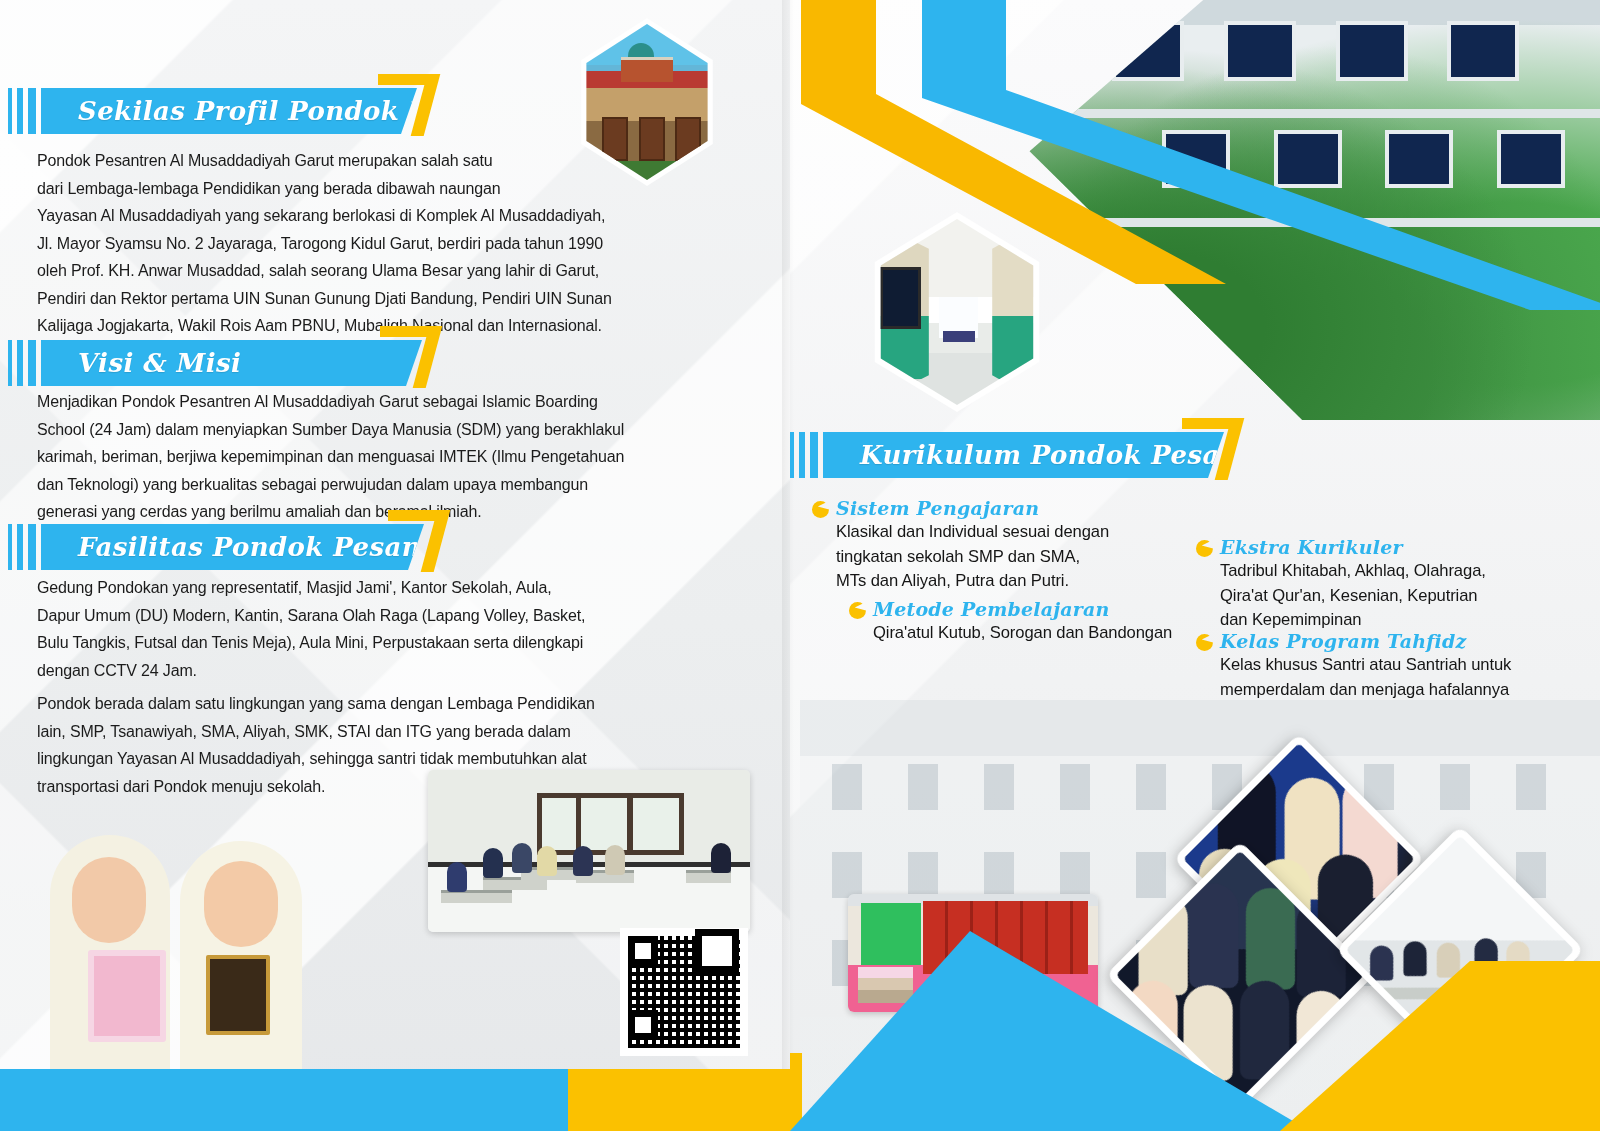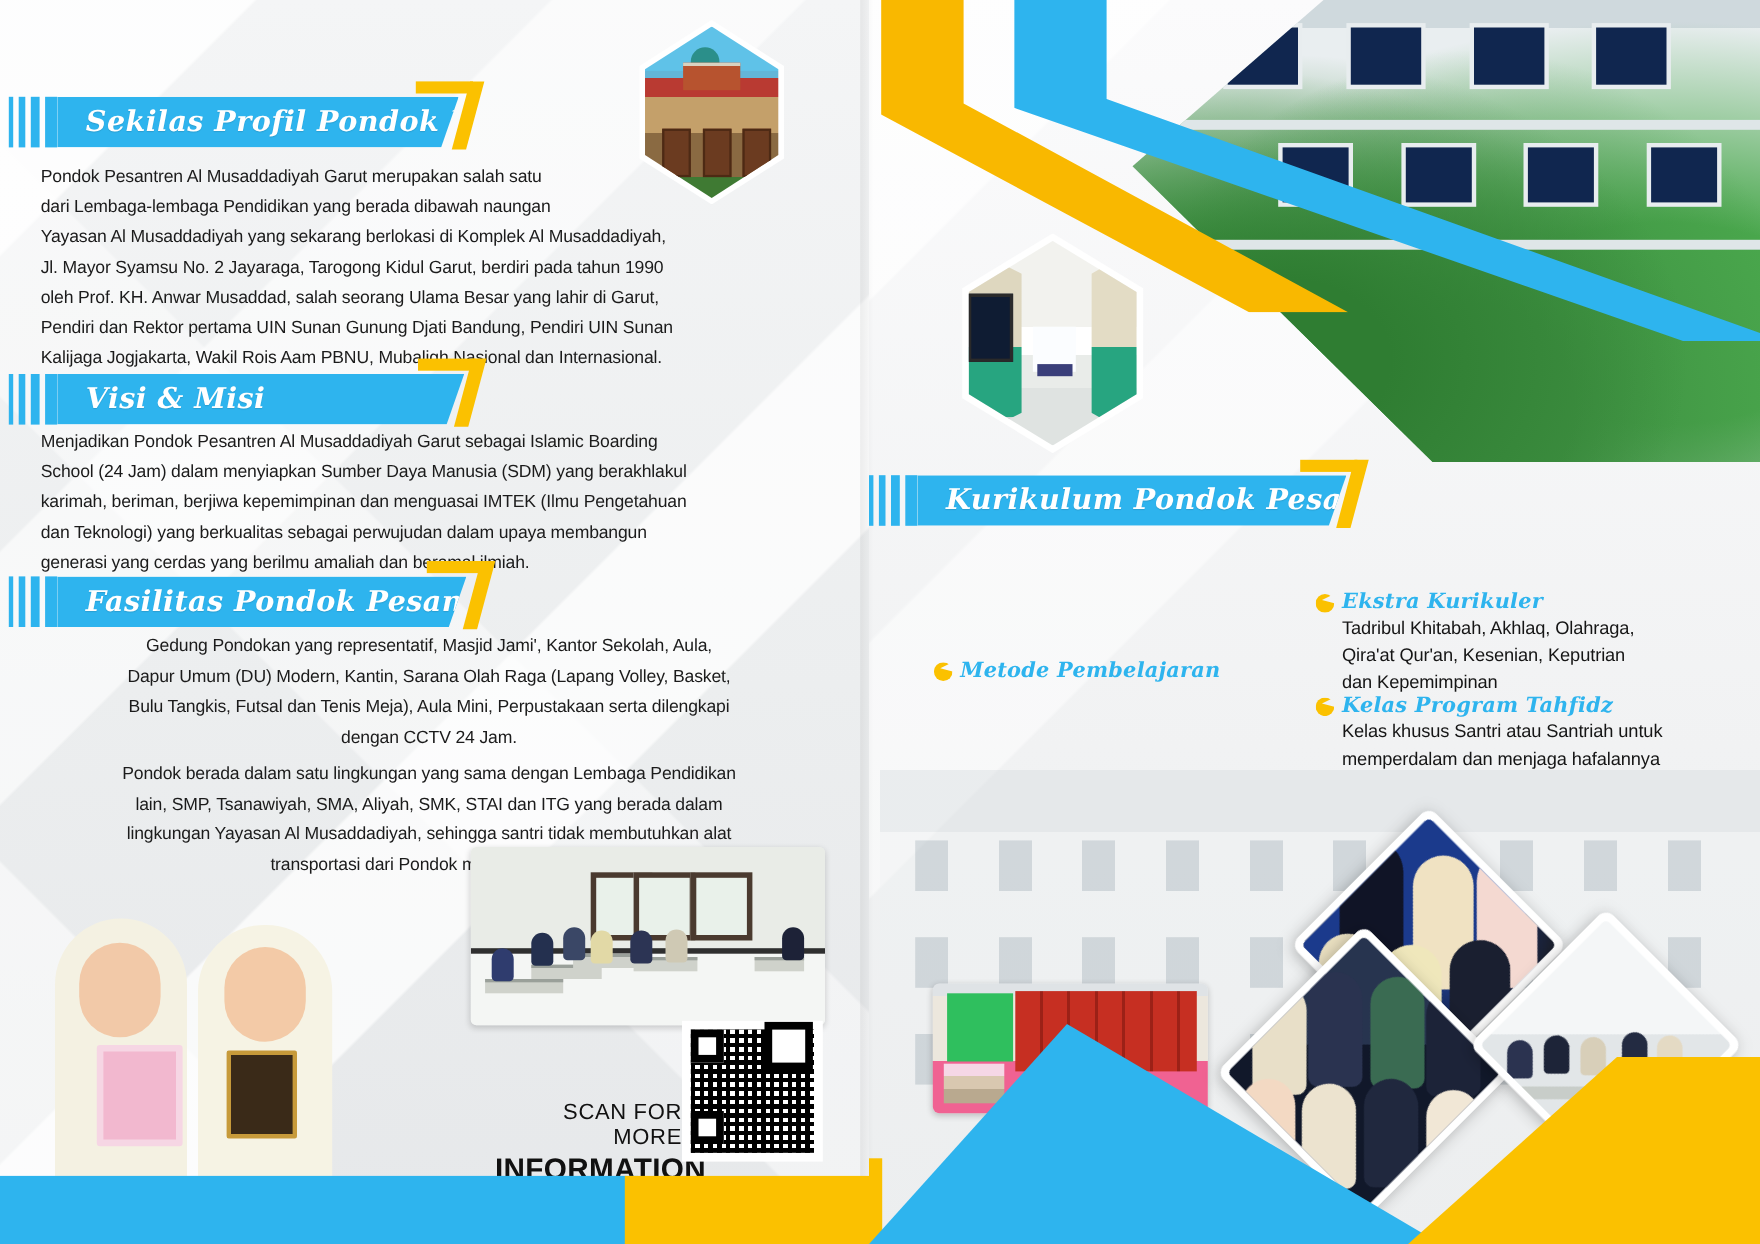--- a/index.html
+++ b/index.html
@@ -286,21 +286,21 @@
     <div class="sec-bars">
         <i></i>
         <i></i>
         <i></i>
         <i></i>
       </div>
     <div class="sec-band" style="width:372px;">
       <span class="sec-title">Fasilitas Pondok Pesantren</span>
     </div>
   </div>
-  <div class="body-text" style="left:37px;top:574px;width:706px;text-align:center;">
+  <div class="body-text" style="left:37px;top:574px;width:706px;">
     <p style="white-space:pre-line">Gedung Pondokan yang representatif, Masjid Jami', Kantor Sekolah, Aula,
 Dapur Umum (DU) Modern, Kantin, Sarana Olah Raga (Lapang Volley, Basket,
 Bulu Tangkis, Futsal dan Tenis Meja), Aula Mini, Perpustakaan serta dilengkapi
 dengan CCTV 24 Jam.</p>
     <p style="white-space:pre-line;margin-top:6px">Pondok berada dalam satu lingkungan yang sama dengan Lembaga Pendidikan
 lain, SMP, Tsanawiyah, SMA, Aliyah, SMK, STAI dan ITG yang berada dalam
 lingkungan Yayasan Al Musaddadiyah, sehingga santri tidak membutuhkan alat
 transportasi dari Pondok menuju sekolah.</p>
   </div>
 
@@ -325,46 +325,56 @@
 
   <div class="photo" style="left:20px;top:805px;width:300px;height:270px;">
     <div style="position:absolute;left:30px;top:30px;width:120px;height:240px;border-radius:60px 60px 0 0;background:linear-gradient(180deg,#f4f1e2 0 100%);"></div>
     <div style="position:absolute;left:52px;top:52px;width:74px;height:86px;border-radius:37px;background:#f2c9a8;"></div>
     <div style="position:absolute;left:68px;top:145px;width:66px;height:80px;background:#f2b8cf;border:6px solid #f6d6e4;border-radius:3px;"></div>
     <div style="position:absolute;left:160px;top:36px;width:122px;height:236px;border-radius:60px 60px 0 0;background:linear-gradient(180deg,#f6f3e4 0 100%);"></div>
     <div style="position:absolute;left:184px;top:56px;width:74px;height:86px;border-radius:37px;background:#f3caa7;"></div>
     <div style="position:absolute;left:186px;top:150px;width:56px;height:72px;background:#3a2a18;border:4px solid #c79a3a;border-radius:2px;"></div>
   </div>
 
-  <div class="scan-wrap">
-    <div class="scan-1">SCAN FOR MORE</div>
-    <div class="scan-2">INFORMATION</div>
-  </div>
   <div class="qr-box">
     <div class="qr"></div>
   </div>
 
   <div class="sec" style="left:790px;top:432px;width:420px;">
     <div class="sec-seven" style="left:392px;"></div>
     <div class="sec-bars">
         <i></i>
         <i></i>
         <i></i>
         <i></i>
       </div>
     <div class="sec-band" style="width:390px;">
       <span class="sec-title">Kurikulum Pondok Pesantren</span>
     </div>
   </div>
 
+  <div class="cur-item" style="left:812px;top:497px;">
+    <div class="cur-head">
+      <span class="pac"></span>
+      <span class="cur-title">Sistem Pengajaran</span>
+    </div>
+    <div class="cur-body">
+      <div>Klasikal dan Individual sesuai dengan</div>
+      <div>tingkatan sekolah SMP dan SMA,</div>
+      <div>MTs dan Aliyah, Putra dan Putri.</div>
+    </div>
+  </div>
 
   <div class="cur-item" style="left:849px;top:598px;">
     <div class="cur-head">
       <span class="pac"></span>
       <span class="cur-title">Metode Pembelajaran</span>
+    </div>
+    <div class="cur-body">
+      <div>Qira'atul Kutub, Sorogan dan Bandongan</div>
     </div>
   </div>
 
   <div class="cur-item" style="left:812px;top:663px;">
   </div>
 
 
   <div class="cur-item" style="left:1196px;top:536px;">
     <div class="cur-head">
       <span class="pac"></span>

